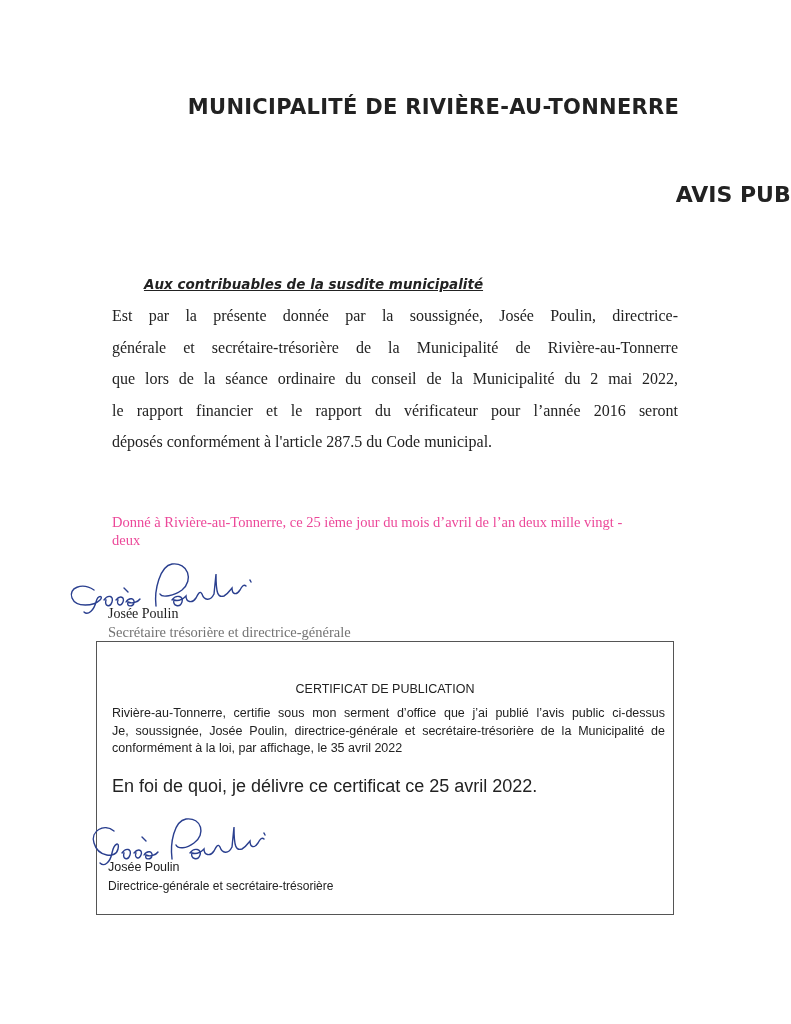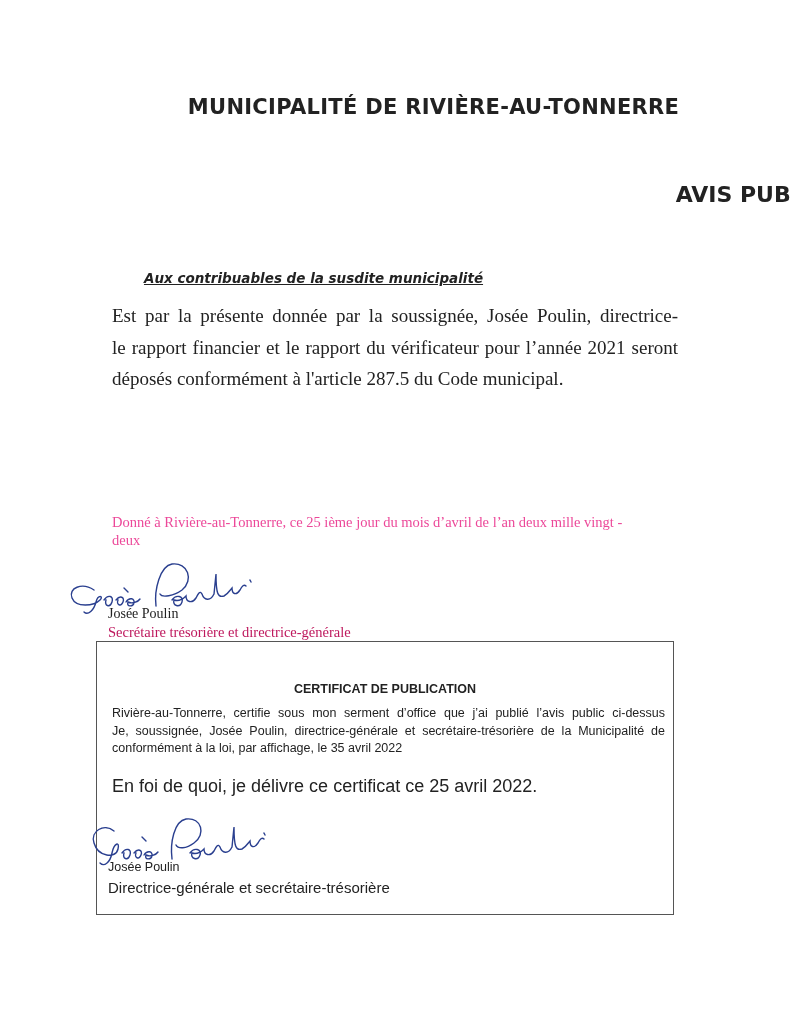--- a/index.html
+++ b/index.html
@@ -8,81 +8,83 @@
     overflow: hidden; color: #1a1a1a;
     font-family: "Liberation Serif", serif;
   }
   .title {
     position: absolute; left: 0; width: 791px; text-align: center;
     font-family: "DejaVu Sans", sans-serif; font-weight: bold; color: #222; padding-left: 38px;
   }
   #muni { top: 95px; font-size: 21px; letter-spacing: 0.3px; }
   #avis { top: 182px; font-size: 22px; text-align: right; }
   #audience {
-    position: absolute; top: 270px; left: 0; width: 627px; text-align: center;
+    position: absolute; top: 276px; left: 0; width: 627px; text-align: center;
     font-family: "DejaVu Sans", sans-serif; font-weight: bold; font-style: italic;
     font-size: 13.5px; text-decoration: underline; color: #222;
   }
   #body-para {
     position: absolute; top: 300px; left: 112px; width: 566px;
-    font-size: 19px; line-height: 31.5px; text-align: justify; color: #222;
+    font-size: 16px; line-height: 31.5px; text-align: justify; color: #222;
   }
   #body-para span { display: block; text-align: justify; text-align-last: justify; }
   #body-para span.last { text-align-last: left; }
   #given {
     position: absolute; top: 513px; left: 112px; width: 580px;
     font-size: 14.5px; line-height: 18px; color: #ec4899;
   }
   .sig {
     position: absolute; 
   }
   #sig1 { left: 64px; top: 560px; }
   #sig2 { left: 88px; top: 813px; }
   #sign-name-1 {
     position: absolute; top: 606px; left: 108px; font-size: 14px; color: #222;
   }
   #sign-title-1 {
-    position: absolute; top: 624px; left: 108px; font-size: 14.5px; color: #be185d;
+    position: absolute; top: 624px; left: 108px; font-size: 14.5px; color: #737373;
   }
   #cert-box {
     position: absolute; left: 96px; top: 641px; width: 578px; height: 274px;
     border: 1.2px solid #555; box-sizing: border-box;
   }
   .cert-text { font-family: "Liberation Sans", sans-serif; color: #222; }
   #cert-title {
     position: absolute; top: 682px; left: 96px; width: 578px; text-align: center;
-    font-size: 12.5px; font-weight: bold;
+    font-size: 12.5px; font-weight: normal;
   }
   #cert-para {
     position: absolute; top: 705px; left: 112px; width: 553px;
     font-size: 12.5px; line-height: 17.5px;
   }
   #cert-para span { display: block; text-align: justify; text-align-last: justify; }
   #cert-para span.last { text-align-last: left; }
   #cert-faith {
     position: absolute; top: 776px; left: 112px; font-size: 18px;
   }
   #sign-name-2 {
     position: absolute; top: 860px; left: 108px; font-size: 12.5px;
   }
   #sign-title-2 {
-    position: absolute; top: 879px; left: 108px; font-size: 15px;
+    position: absolute; top: 879px; left: 108px; font-size: 12px;
   }
 </style>
 </head>
 <body>
 
 <div id="muni" class="title">MUNICIPALITÉ DE RIVIÈRE-AU-TONNERRE</div>
 <div id="avis" class="title">AVIS PUBLIC</div>
 
 <div id="audience">Aux contribuables de la susdite municipalité</div>
 
 <div id="body-para">
   <span>Est par la présente donnée par la soussignée, Josée Poulin, directrice-</span>
-  <span>le rapport financier et le rapport du vérificateur pour l’année 2021 seront</span>
+  <span>générale et secrétaire-trésorière de la Municipalité de Rivière-au-Tonnerre</span>
+  <span>que lors de la séance ordinaire du conseil de la Municipalité du 2 mai 2022,</span>
+  <span>le rapport financier et le rapport du vérificateur pour l’année 2016 seront</span>
   <span class="last">déposés conformément à l'article 287.5 du Code municipal.</span>
 </div>
 
 <div id="given">
   <div>Donné à Rivière-au-Tonnerre, ce 25 ième jour du mois d’avril de l’an deux mille vingt -</div>
   <div>deux</div>
 </div>
 
 <svg id="sig1" class="sig" width="210" height="62" viewBox="0 0 210 62">
   <g fill="none" stroke="#2a3f8f" stroke-width="1.4" stroke-linecap="round">

